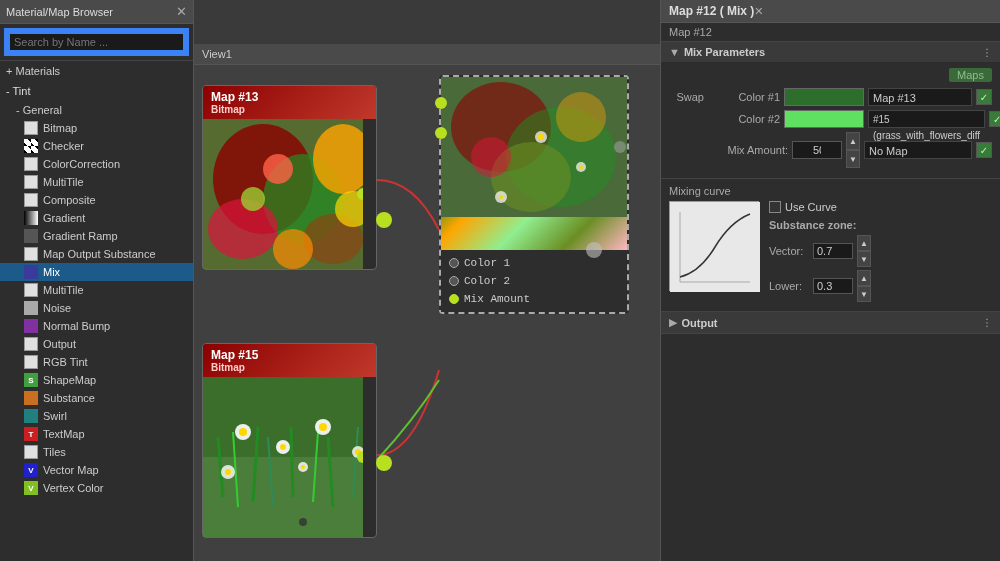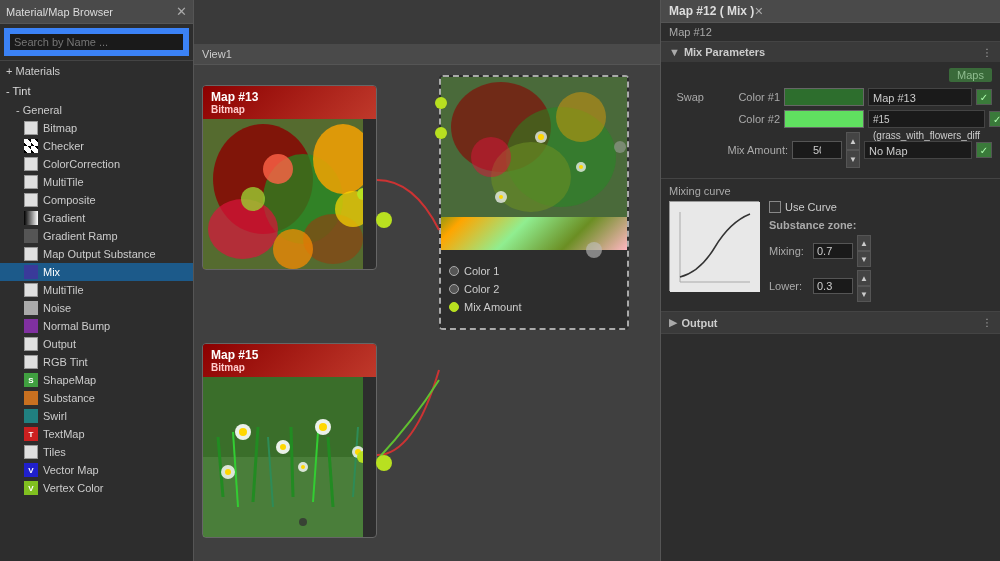--- a/index.html
+++ b/index.html
@@ -202,21 +202,22 @@
       font-size: 11px;
       display: flex;
       justify-content: space-between;
     }
     .mix-thumb {
       width: 160px;
       height: 130px;
     }
     .mix-inputs {
       background: #2d2d2d;
-      padding: 12px 0;
+      padding: 4px 0;
+      font-family: Liberation Mono, monospace;
     }
     .mix-input-row {
       display: flex;
       align-items: center;
       padding: 3px 8px;
       gap: 5px;
       cursor: pointer;
     }
     .mix-input-dot {
       width: 10px;
@@ -691,21 +692,21 @@
             <path d="M 10 75 Q 30 70 45 45 Q 60 20 80 12" stroke="#333" stroke-width="1.5" fill="none"></path>
           </svg>
         </div>
         <div class="curve-params">
           <div class="use-curve-row">
             <div class="checkbox-box"></div>
             <span>Use Curve</span>
           </div>
           <div class="transition-label">Substance zone:</div>
           <div class="transition-row">
-            <span class="transition-name">Mixing:</span>
+            <span class="transition-name">Vector:</span>
             <input class="transition-input" type="text" value="0.7" style="">
             <div style="display:flex; flex-direction:column;">
               <div class="transition-spinner">▲</div>
               <div class="transition-spinner">▼</div>
             </div>
           </div>
           <div class="transition-row">
             <span class="transition-name">Lower:</span>
             <input class="transition-input" type="text" value="0.3" style="">
             <div style="display:flex; flex-direction:column;">

